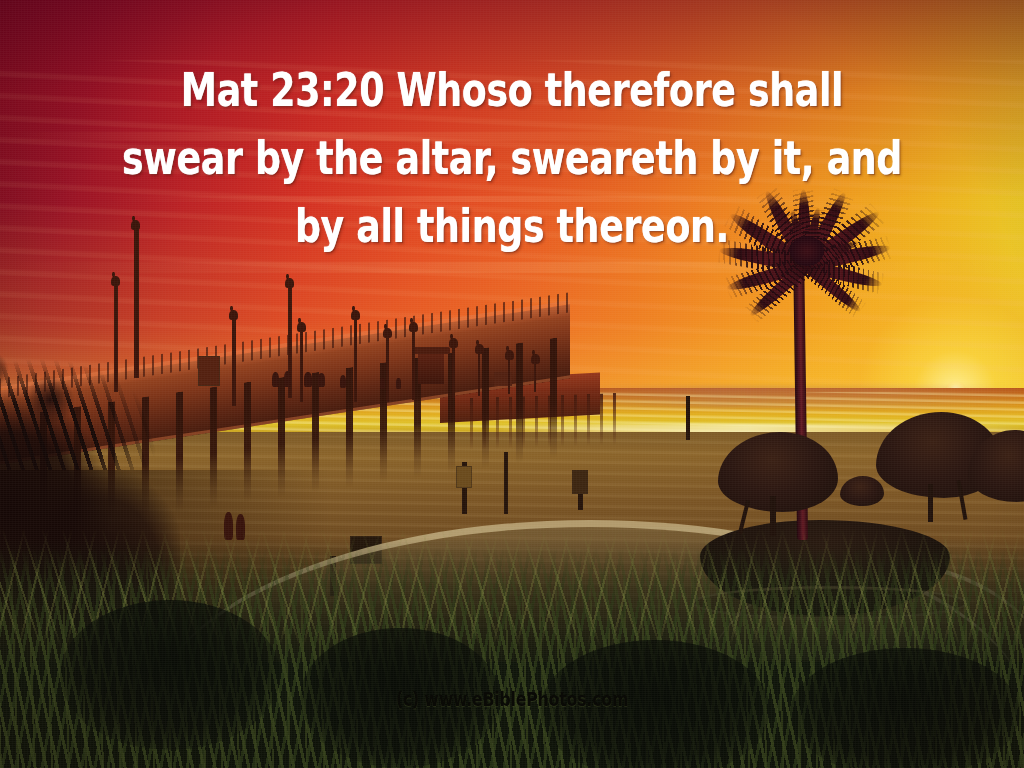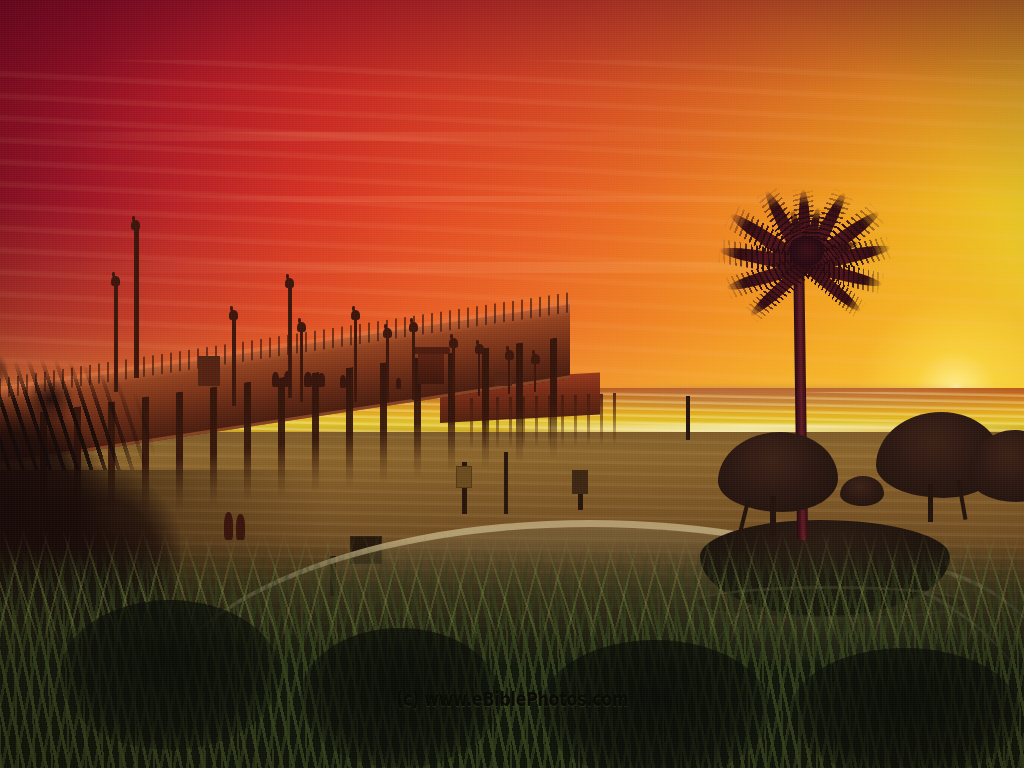--- a/index.html
+++ b/index.html
@@ -513,16 +513,21 @@
   <div class="blades"></div>
   <div class="blade-tips"></div>
   <div class="grass-dark-clump" style="left:60px;  top:600px; width:220px; height:150px;"></div>
   <div class="grass-dark-clump" style="left:300px; top:628px; width:200px; height:140px;"></div>
   <div class="grass-dark-clump" style="left:540px; top:640px; width:230px; height:140px;"></div>
   <div class="grass-dark-clump" style="left:790px; top:648px; width:230px; height:130px;"></div>
 
   <div class="vignette"></div>
   <div class="grain"></div>
 
+  <div class="verse">
+    <span class="verse-line">Mat 23:20 Whoso therefore shall</span>
+    <span class="verse-line">swear by the altar, sweareth by it, and</span>
+    <span class="verse-line">by all things thereon.</span>
+  </div>
 
   <div class="watermark">(c) www.eBiblePhotos.com</div>
 
 </div>
 
 </body></html>

